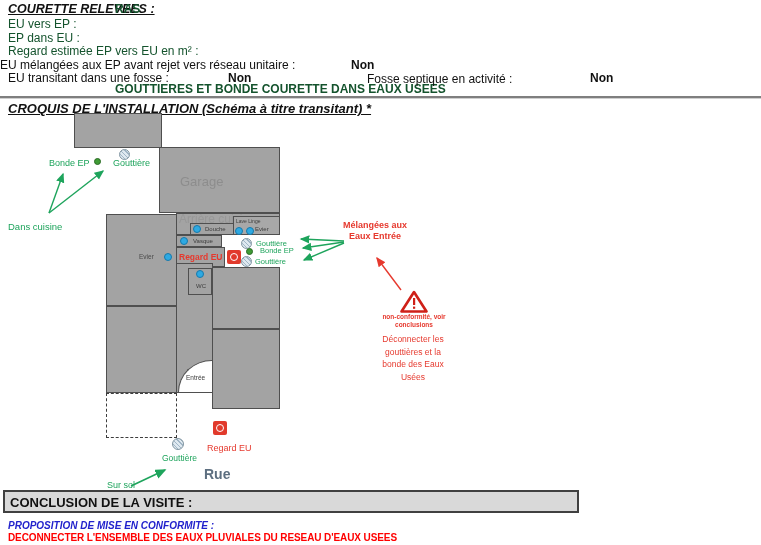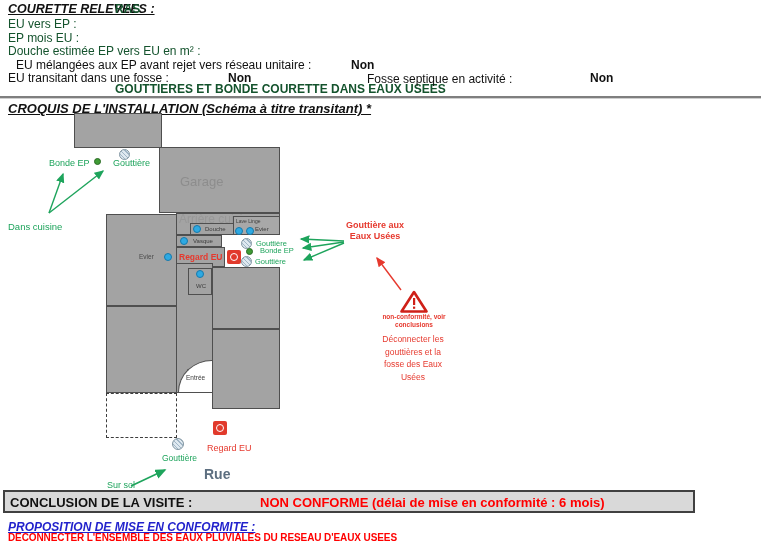--- a/index.html
+++ b/index.html
@@ -26,41 +26,41 @@
       background:#3f9b35;border:1px solid #2a6a24;box-sizing:border-box;}
   .regard{position:absolute;width:14px;height:14px;background:#e13a2c;border-radius:2px;}
   .regard::after{content:"";position:absolute;left:3px;top:3px;width:8px;height:8px;
       border:1.6px solid #fff;border-radius:50%;box-sizing:border-box;}
   .dashed{position:absolute;border:1.5px dashed #3d3d3d;box-sizing:border-box;background:#fff;}
   .entree-arc{position:absolute;background:#fff;border-top:1px solid #4f4f4f;border-left:1px solid #4f4f4f;
       border-top-left-radius:100%;box-sizing:border-box;}
   .redtxt{color:#e6392e;}
   .center{text-align:center;white-space:normal;}
   
-  .concl-box{position:absolute;left:3px;top:490px;width:692px;height:23px;background:#d9d9d9;
+  .concl-box{position:absolute;left:3px;top:490px;width:576px;height:23px;background:#d9d9d9;
       border:2px solid #404040;box-sizing:border-box;}
   .concl-label{font-size:13px;font-weight:bold;color:#111;}
   .concl-value{font-size:13px;font-weight:bold;color:#ff0000;}
-  .prop-title{font-size:12px;font-weight:bold;font-style:italic;text-decoration:underline;color:#2222cc;}
+  .prop-title{font-size:10px;font-weight:bold;font-style:italic;color:#2222cc;}
   .prop-text{font-size:10px;font-weight:bold;color:#ff0000;letter-spacing:-0.1px;}
 </style>
 </head>
 <body>
 
 <div class="abs title-ul" style="left:8px;top:2px;">COURETTE RELEVEES :</div>
 
 <div class="abs hline red" style="left:8px;top:17px;">EU vers EP :</div>
 <div class="abs hline red b" style="left:115px;top:2px;">RAS</div>
 
-<div class="abs hline red" style="left:8px;top:30.5px;">EP mois EU :</div>
+<div class="abs hline red" style="left:8px;top:30.5px;">EP dans EU :</div>
 <div class="abs hline red b" style="left:115px;top:43px;margin-top:39px;">GOUTTIERES ET BONDE COURETTE DANS EAUX USEES</div>
 
-<div class="abs hline red" style="left:8px;top:44px;">Douche estimée EP vers EU en m² :</div>
+<div class="abs hline red" style="left:8px;top:44px;">Regard estimée EP vers EU en m² :</div>
 
-<div class="abs hline" style="left:16px;top:57.5px;">EU mélangées aux EP avant rejet vers réseau unitaire :</div>
+<div class="abs hline" style="left:0;top:57.5px;">EU mélangées aux EP avant rejet vers réseau unitaire :</div>
 <div class="abs hline b" style="left:351px;top:57.5px;">Non</div>
 
 <div class="abs hline" style="left:8px;top:71px;">EU transitant dans une fosse :</div>
 <div class="abs hline b" style="left:228px;top:71px;">Non</div>
 <div class="abs hline" style="left:367px;top:72px;">Fosse septique en activité :</div>
 <div class="abs hline b" style="left:590px;top:71px;">Non</div>
 
 <div class="sep" style="top:96px;"></div>
 
 <div class="abs title-ul" style="left:8px;top:101px;font-size:13px;">CROQUIS DE L'INSTALLATION (Schéma à titre transitant) *</div>
@@ -123,28 +123,28 @@
 <div class="abs gtxt" style="left:8px;top:221px;font-size:9.5px;">Dans cuisine</div>
 
 <div class="drain" style="left:241px;top:238px;"></div>
 <div class="bonde-dot" style="left:246px;top:248px;"></div>
 <div class="drain" style="left:241px;top:256px;"></div>
 <div class="regard" style="left:227px;top:250px;"></div>
 <div class="abs gtxt" style="left:256px;top:239px;">Gouttière</div>
 <div class="abs gtxt" style="left:260px;top:246px;">Bonde EP</div>
 <div class="abs gtxt" style="left:255px;top:257px;">Gouttière</div>
 
-<div class="abs redtxt b center" style="left:340px;top:220px;width:70px;font-size:9px;line-height:11px;">Gouttière aux Eaux Usées</div>
+<div class="abs redtxt b center" style="left:340px;top:220px;width:70px;font-size:9px;line-height:11px;">Mélangées aux Eaux Entrée</div>
 <svg class="abs" style="left:400px;top:290px;" width="28" height="24" viewBox="0 0 28 24">
   <polygon points="14,2 26.5,21.5 1.5,21.5" fill="#ffffff" stroke="#cf2018" stroke-width="2.6" stroke-linejoin="round"></polygon>
   <rect x="13" y="8" width="2.2" height="7" fill="#cf2018"></rect>
   <rect x="13" y="16.6" width="2.2" height="2.2" fill="#cf2018"></rect>
 </svg>
 <div class="abs redtxt b center" style="left:377px;top:313px;width:74px;font-size:6.5px;line-height:7.5px;">non-conformité, voir conclusions</div>
-<div class="abs redtxt center" style="left:375px;top:333px;width:76px;font-size:8.5px;line-height:12.5px;">Déconnecter les gouttières et la fosse des Eaux Usées</div>
+<div class="abs redtxt center" style="left:375px;top:333px;width:76px;font-size:8.5px;line-height:12.5px;">Déconnecter les gouttières et la bonde des Eaux Usées</div>
 
 <div class="drain" style="left:172px;top:438px;width:12px;height:12px;"></div>
 <div class="abs gtxt" style="left:162px;top:453px;font-size:8.5px;">Gouttière</div>
 <div class="regard" style="left:213px;top:421px;"></div>
 <div class="abs redtxt" style="left:207px;top:443px;font-size:9px;">Regard EU</div>
 <div class="abs b" style="left:204px;top:466px;font-size:14px;color:#5d6f80;">Rue</div>
 <div class="abs gtxt" style="left:107px;top:480px;font-size:9px;">Sur sol</div>
 
 <svg class="abs" style="left:0;top:0;" width="761" height="545">
   <defs>
@@ -159,16 +159,15 @@
   <line x1="49" y1="213" x2="103" y2="171" stroke="#1ea45c" stroke-width="1.4" marker-end="url(#ag)"></line>
   <line x1="344" y1="241" x2="301" y2="239" stroke="#1ea45c" stroke-width="1.4" marker-end="url(#ag)"></line>
   <line x1="344" y1="242" x2="303" y2="248" stroke="#1ea45c" stroke-width="1.4" marker-end="url(#ag)"></line>
   <line x1="344" y1="243" x2="304" y2="260" stroke="#1ea45c" stroke-width="1.4" marker-end="url(#ag)"></line>
   <line x1="131" y1="486" x2="165" y2="470" stroke="#1ea45c" stroke-width="1.6" marker-end="url(#ag)"></line>
   <line x1="401" y1="290" x2="377" y2="258" stroke="#e6392e" stroke-width="1.4" marker-end="url(#ar)"></line>
 </svg>
 
 <div class="concl-box">
   <span class="abs concl-label" style="left:5px;top:3px;">CONCLUSION DE LA VISITE :</span>
-  <span class="abs concl-value" style="left:255px;top:3px;">NON CONFORME (délai de mise en conformité : 6 mois)</span>
 </div>
 <div class="abs prop-title" style="left:8px;top:520px;">PROPOSITION DE MISE EN CONFORMITE :</div>
 <div class="abs prop-text" style="left:8px;top:532px;">DECONNECTER L'ENSEMBLE DES EAUX PLUVIALES DU RESEAU D'EAUX USEES</div>
 
 </body></html>

